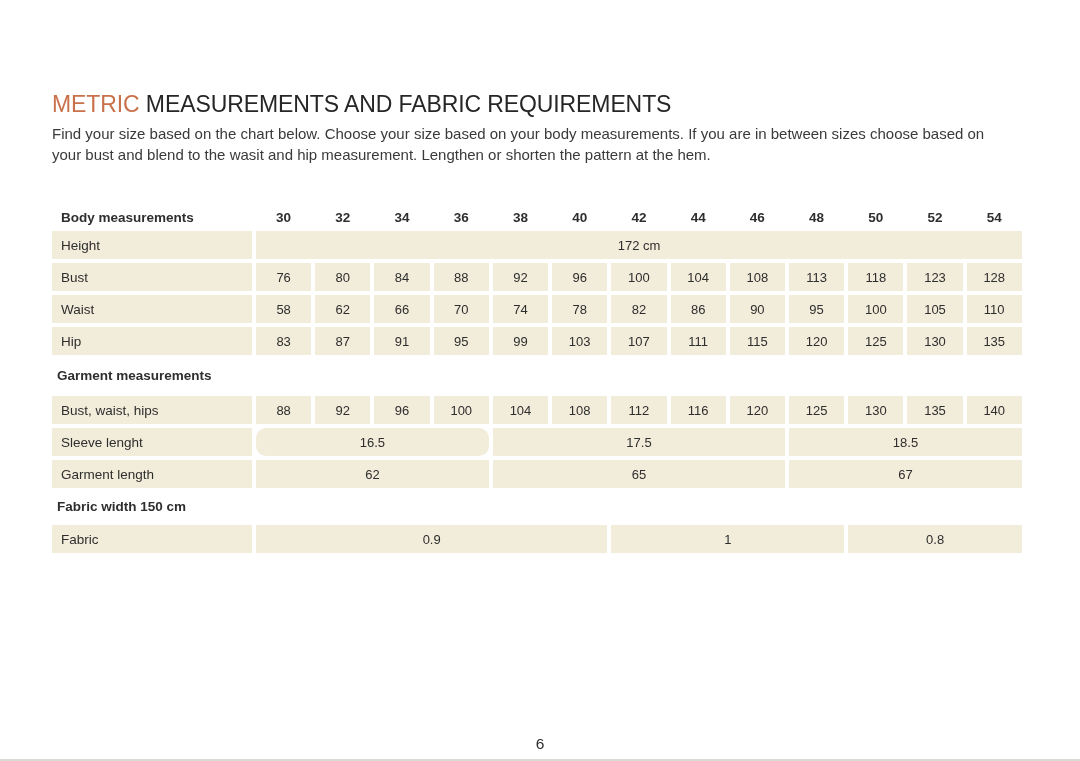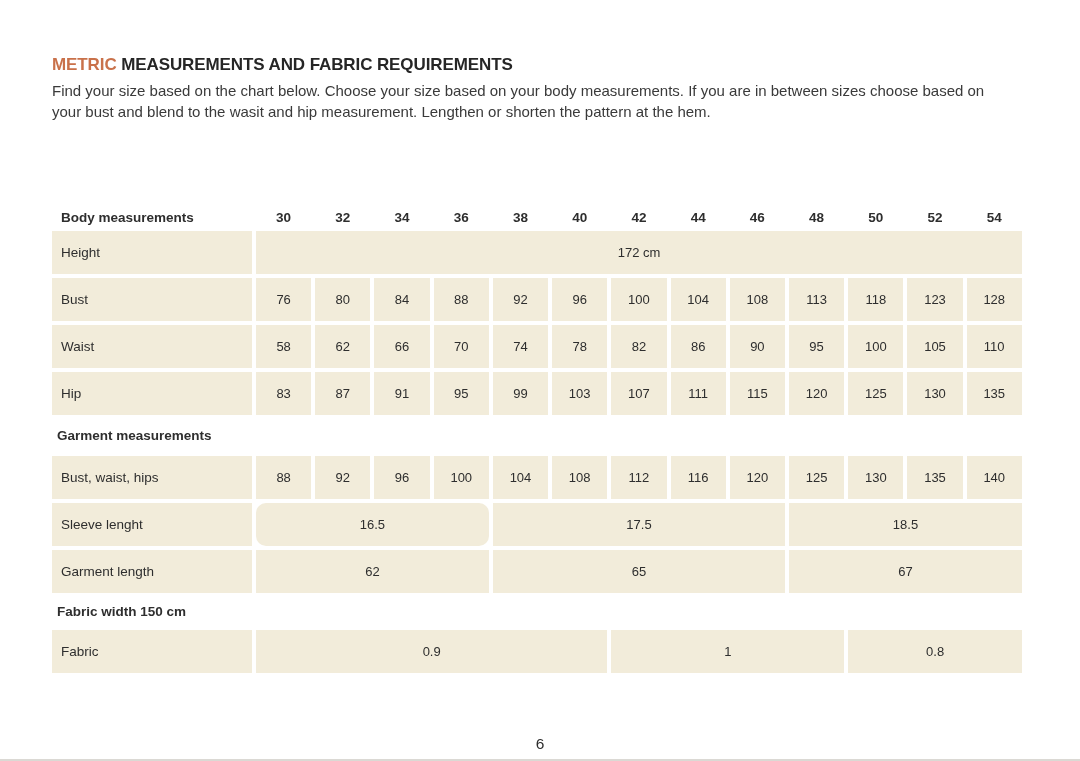--- a/index.html
+++ b/index.html
@@ -6,36 +6,37 @@
   html, body { width: 1080px; height: 761px; }
   body {
     background: #ffffff;
     font-family: "Liberation Sans", sans-serif;
     color: #2e2e2e;
     position: relative;
     overflow: hidden;
   }
   .content { position: absolute; left: 52px; top: 55px; width: 972px; }
   .title {
-    font-size: 17px;
-    font-weight: 700;
+    font-size: 23px;
+    font-weight: 400;
     letter-spacing: -0.1px;
     color: #262626;
     white-space: nowrap;
+    margin-top: 36px;
   }
   .title .accent { color: #c9714a; }
   .intro {
     margin-top: 5px;
     font-size: 15px;
     line-height: 21px;
     color: #3a3a3a;
     max-width: 948px;
   }
   .size-table { position: absolute; left: 52px; top: 207px; width: 970px; }
-  .trow { display: flex; gap: 4px; height: 43px; margin-bottom: 4px; }
+  .trow { display: flex; gap: 4px; height: 28px; margin-bottom: 4px; }
   .trow .lbl {
     flex: 0 0 200px;
     background: #f2ecda;
     display: flex; align-items: center;
     padding-left: 9px;
     font-size: 13.5px;
   }
   .trow .val {
     background: #f2ecda;
     display: flex; align-items: center; justify-content: center;

